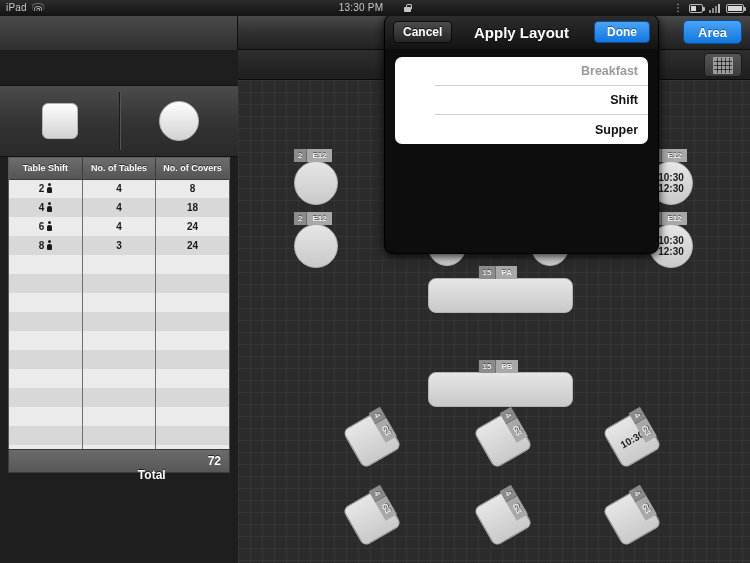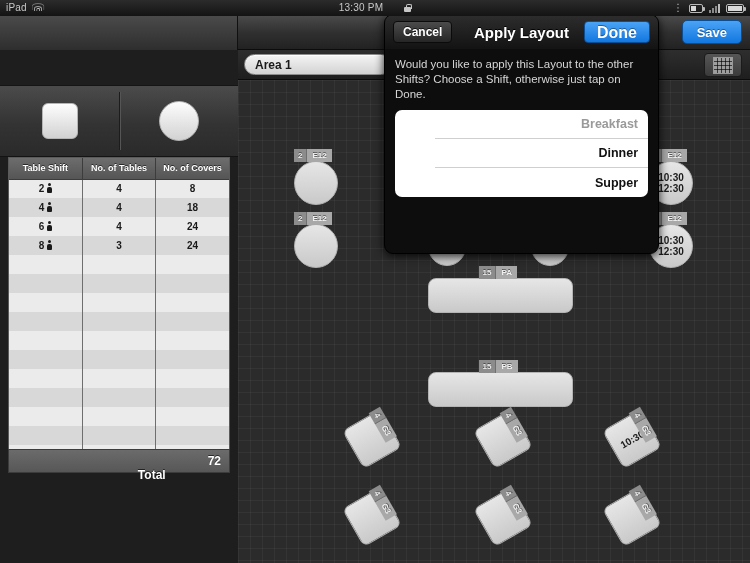--- a/index.html
+++ b/index.html
@@ -180,21 +180,21 @@
     position: absolute; left: 8px; top: 6px; height: 22px; padding: 0 9px;
     background: linear-gradient(180deg, #4b4b4b 0%, #262626 100%);
     border: 1px solid #0b0b0b; border-radius: 4px;
     color: #fff; font-size: 12px; font-weight: bold; line-height: 21px;
     text-shadow: 0 -1px 0 rgba(0,0,0,.7);
   }
   .btn-done {
     position: absolute; right: 8px; top: 6px; height: 22px; padding: 0 12px;
     background: linear-gradient(180deg, #4aa3f5 0%, #1277e0 100%);
     border: 1px solid #0a4f96; border-radius: 4px;
-    color: #fff; font-size: 16px; font-weight: bold; line-height: 21px;
+    color: #fff; font-size: 12px; font-weight: bold; line-height: 21px;
     text-shadow: 0 -1px 0 rgba(0,0,0,.4);
   }
   .pop-body { padding: 8px 10px 10px; }
   .pop-msg { color: #d6d6d6; font-size: 11.5px; line-height: 15px; margin-bottom: 8px; }
   .shift-list {
     background: #fff; border-radius: 7px; overflow: hidden;
   }
   .shift-row {
     height: 29px; display: flex; align-items: center; justify-content: flex-end;
     padding: 4px 10px; font-size: 12.5px; font-weight: bold; color: #111;
@@ -258,24 +258,23 @@
       </span>
       <span class="batt">
           <i></i>
         </span>
     </div>
   </div>
 
   <div class="toolbar">
     <div class="toolbar-left-pane"></div>
   </div>
-  <div class="btn-save">Save</div>
+  <div class="btn-save">Area</div>
 
   <div class="tabstrip">
-    <div class="tab-area">Area 1</div>
     <div class="grid-btn">
       <span class="grid-glyph"></span>
     </div>
   </div>
 
   <div class="sidebar">
     <div class="shape-row">
       <div class="shape-cell">
         <div class="sq-shape"></div>
       </div>
@@ -486,27 +485,26 @@
       </div>
     </div>
 
   <div class="popover">
     <div class="pop-head">
       <div class="btn-cancel">Cancel</div>
       <div class="pop-title">Apply Layout</div>
       <div class="btn-done">Done</div>
     </div>
     <div class="pop-body">
-      <div class="pop-msg">Would you like to apply this Layout to the other Shifts? Choose a Shift, otherwise just tap on Done.</div>
       <div class="shift-list" id="shift-list">
           <div class="shift-row disabled">
             <span>Breakfast</span>
           </div>
           <div class="shift-row">
-            <span>Dinner</span>
+            <span>Shift</span>
           </div>
           <div class="shift-row">
             <span>Supper</span>
           </div>
         </div>
     </div>
   </div>
 
 </div>
 

